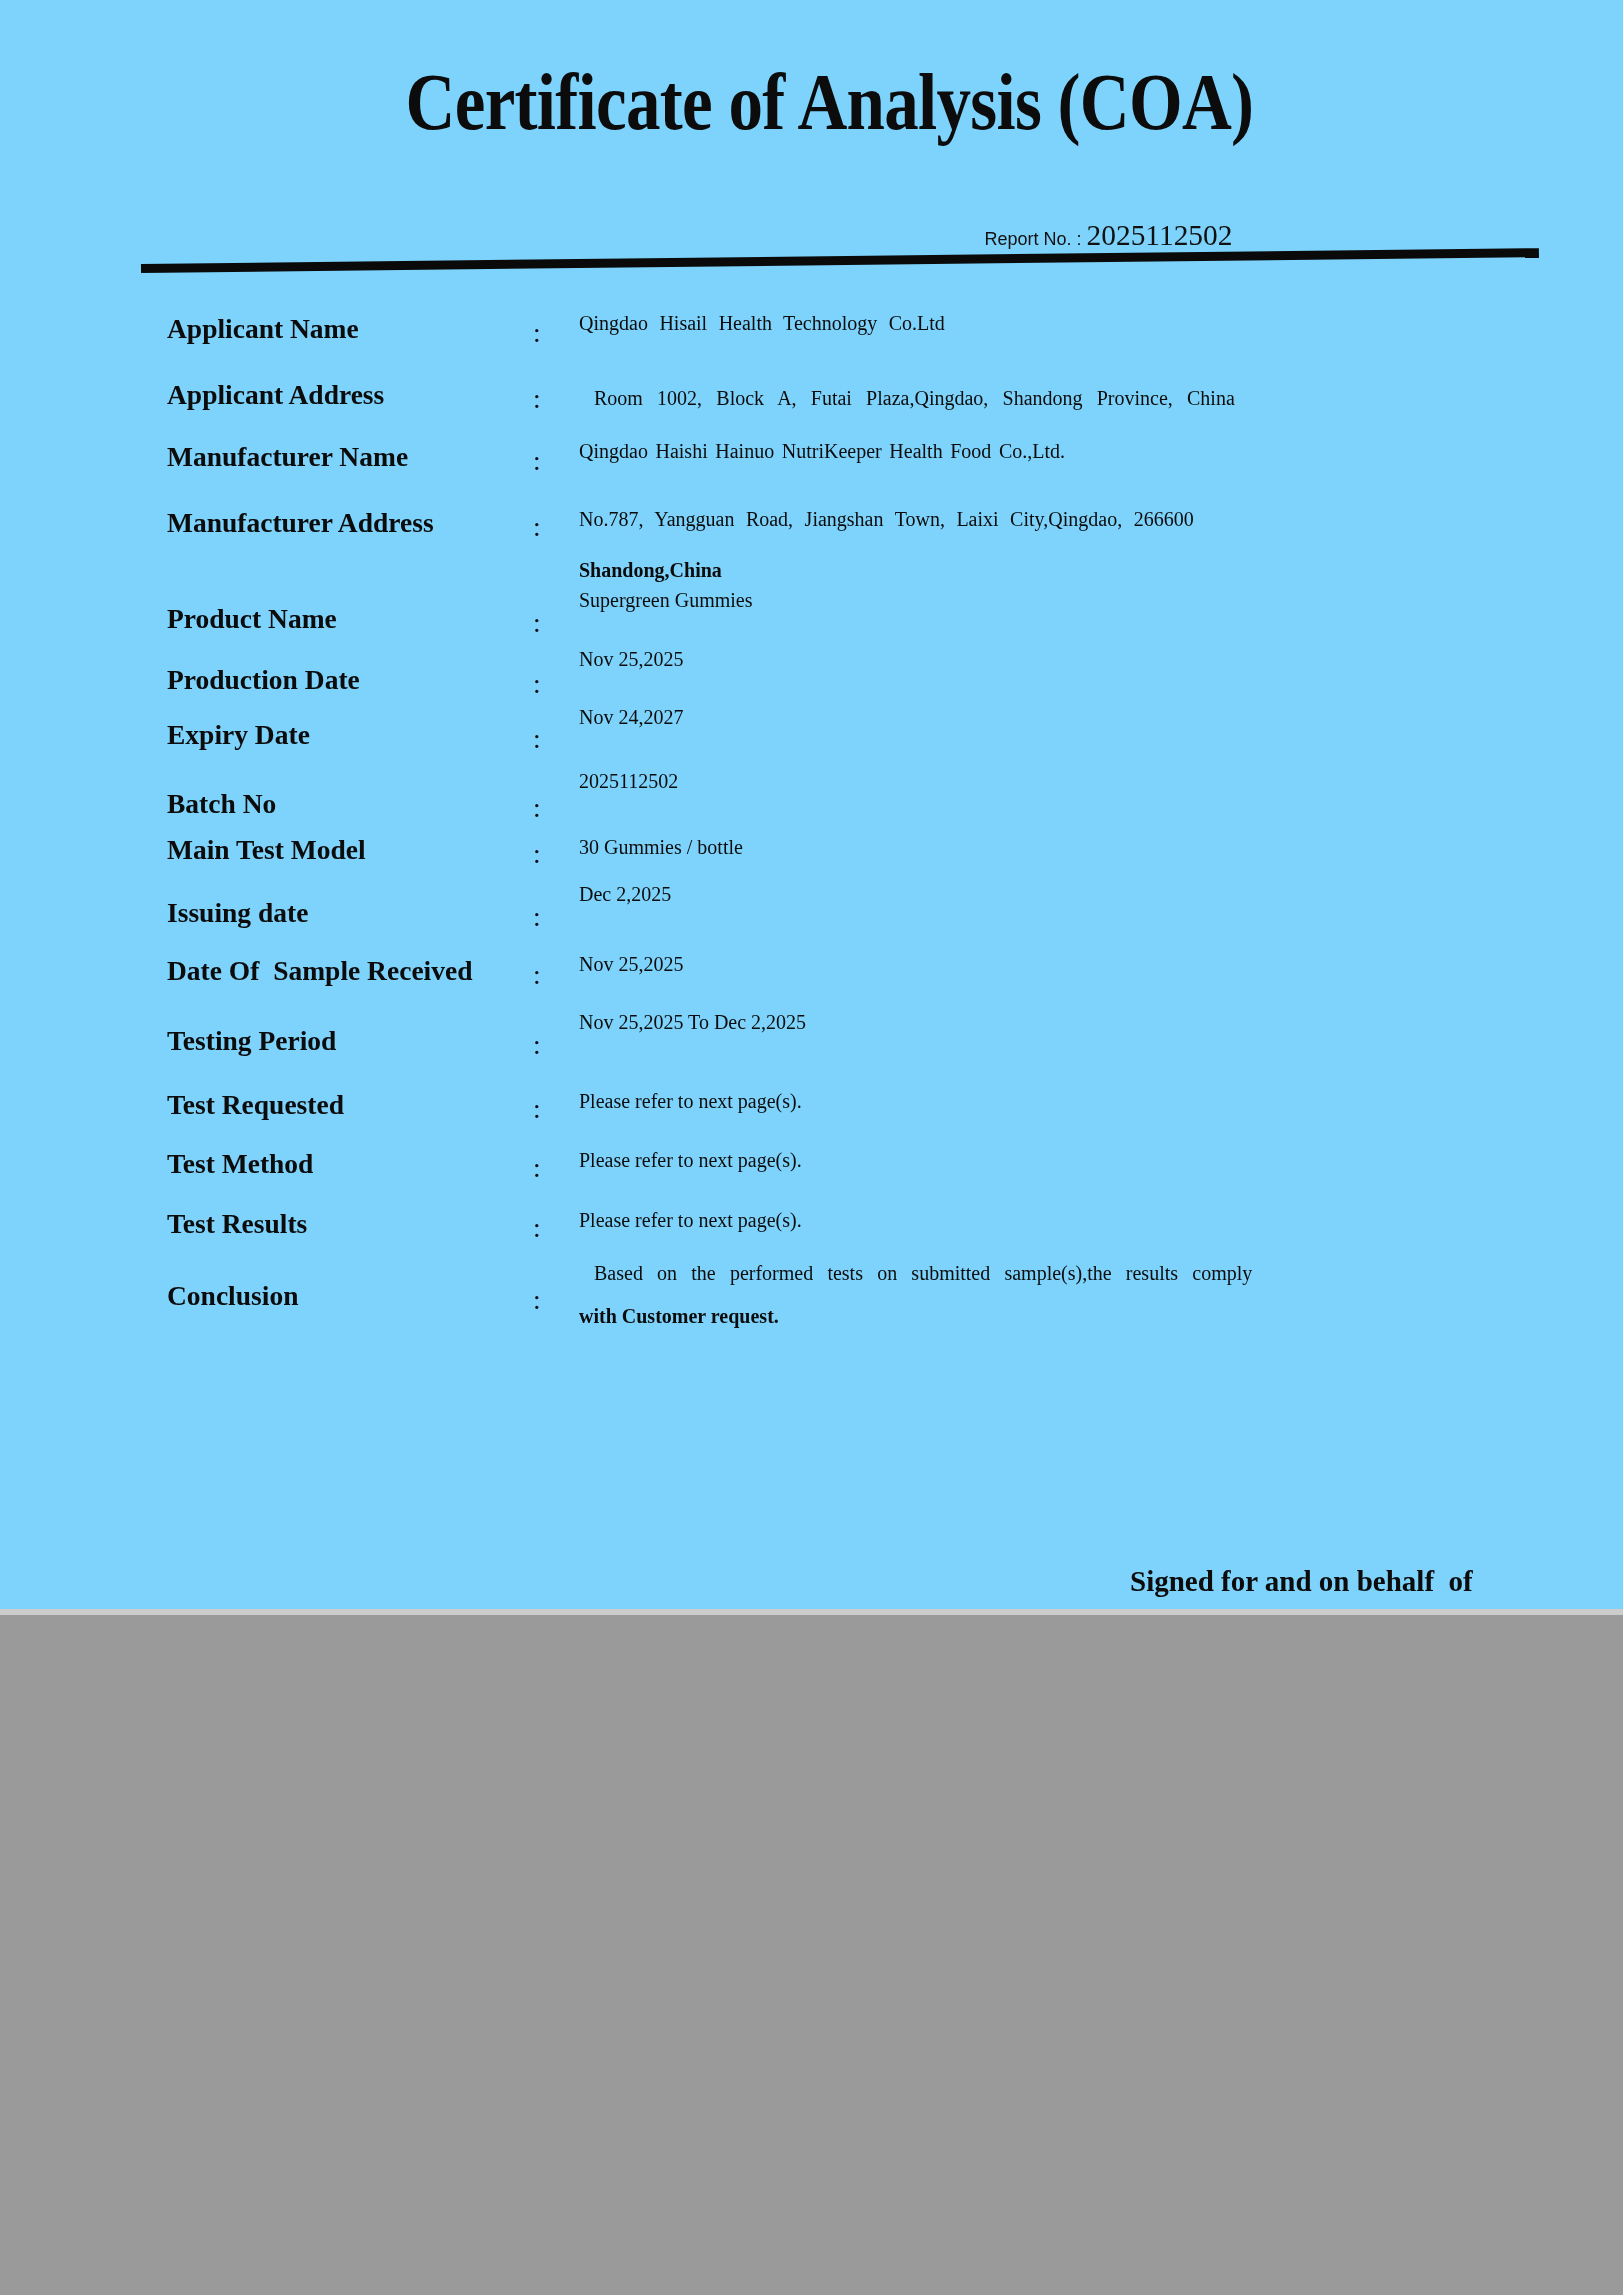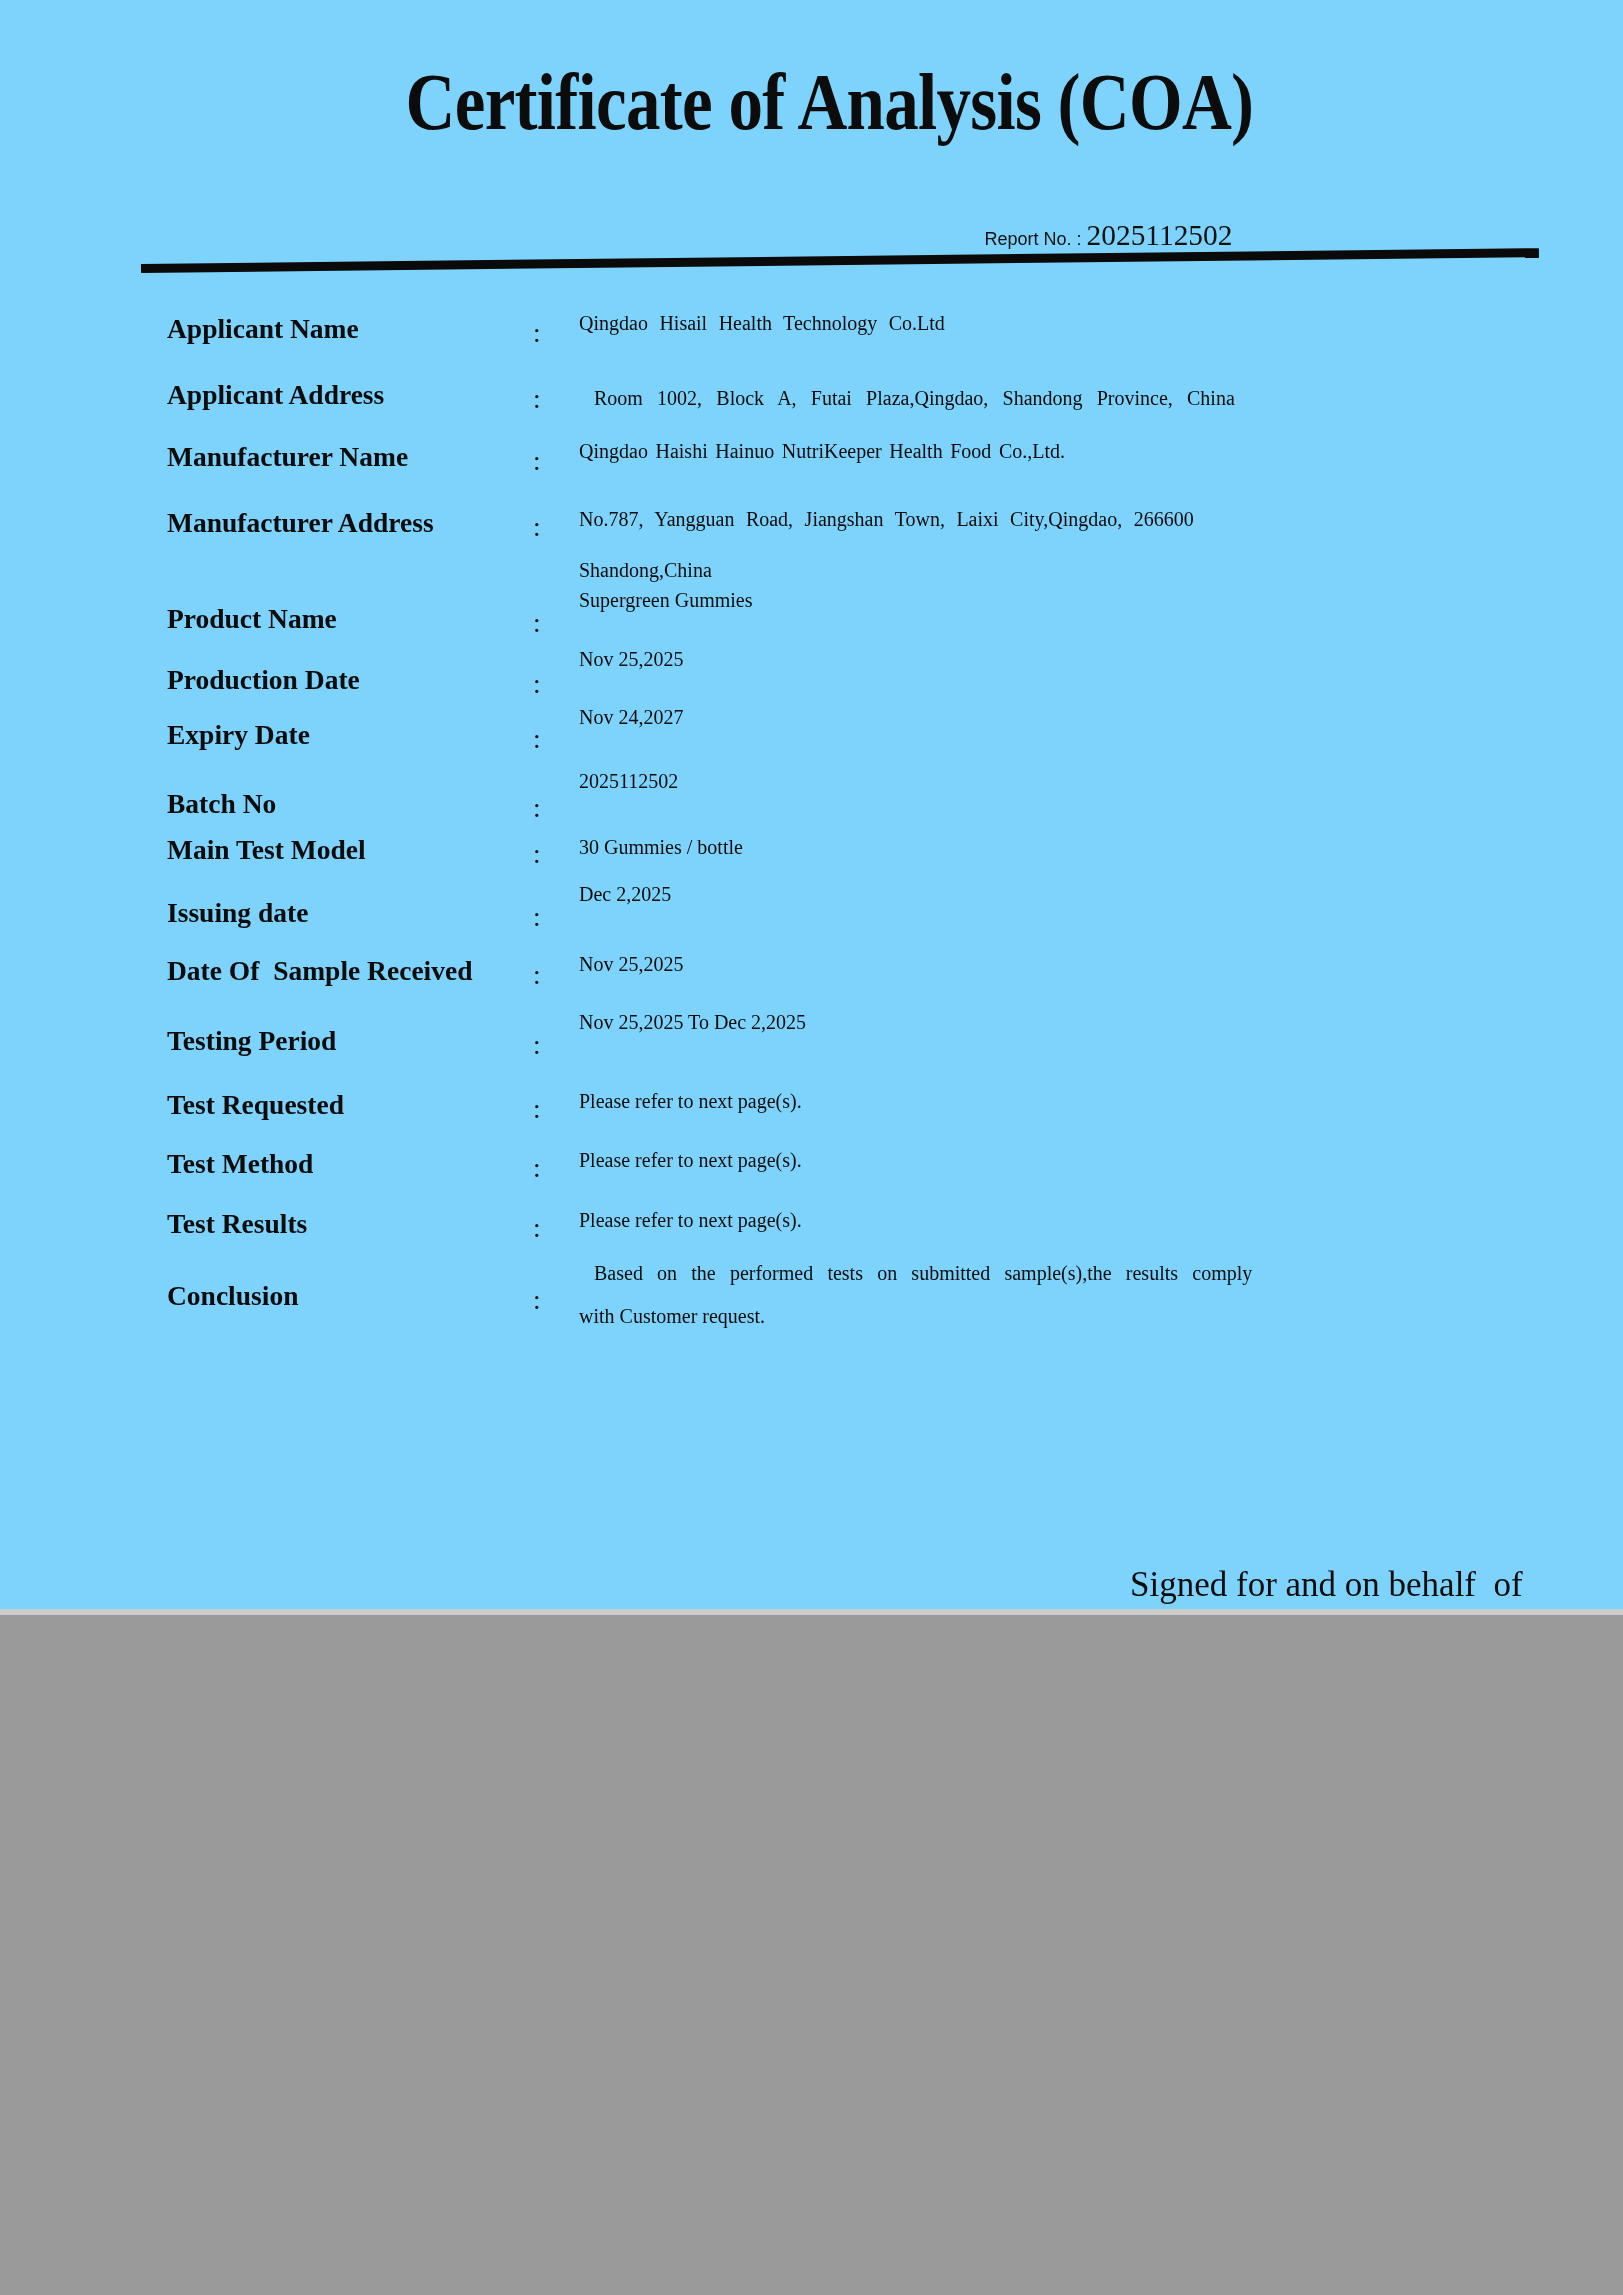--- a/index.html
+++ b/index.html
@@ -51,28 +51,28 @@
     position:absolute; left:366px; top:3.9px;
     font-size:27.5px; line-height:33px;
   }
   .fvalue {
     position:absolute; left:412px; top:0;
     width:968px;
     font-size:20px; line-height:33px;
     white-space:pre;
   }
   .fvalue .l1 { display:block; white-space:pre; }
-  .fvalue .l2 { display:block; white-space:pre; }
+  .fvalue .l2 { display:block; white-space:pre;font-weight:bold; }
   .ws4  { word-spacing:2.6px; }
   .ws10 { word-spacing:6.5px; }
   .ws14 { word-spacing:9.2px;margin-left:15px; }
   
   .signed-for {
     position:absolute; top:1565px; left:1130px;
-    font-weight:normal; font-size:35px; white-space:pre;
+    font-weight:bold; font-size:29px; white-space:pre;
   }
   .sig { position:absolute; left:1183px; top:1663px; width:319px; height:237px; }
   .approved {
     position:absolute; top:1988px; left:1089px;
     font-weight:bold; font-size:30px; white-space:pre;
   }
   
   .page-num {
     position:absolute; top:2250px; left:780px; width:39px;
     text-align:center;

